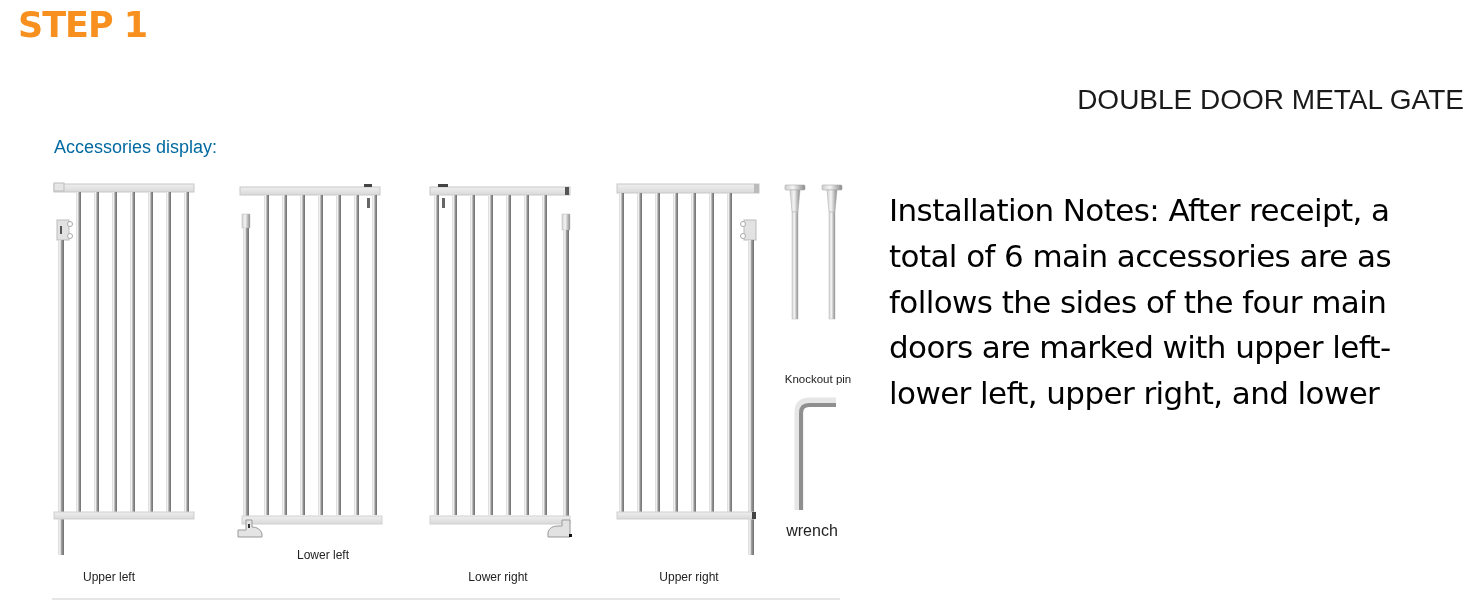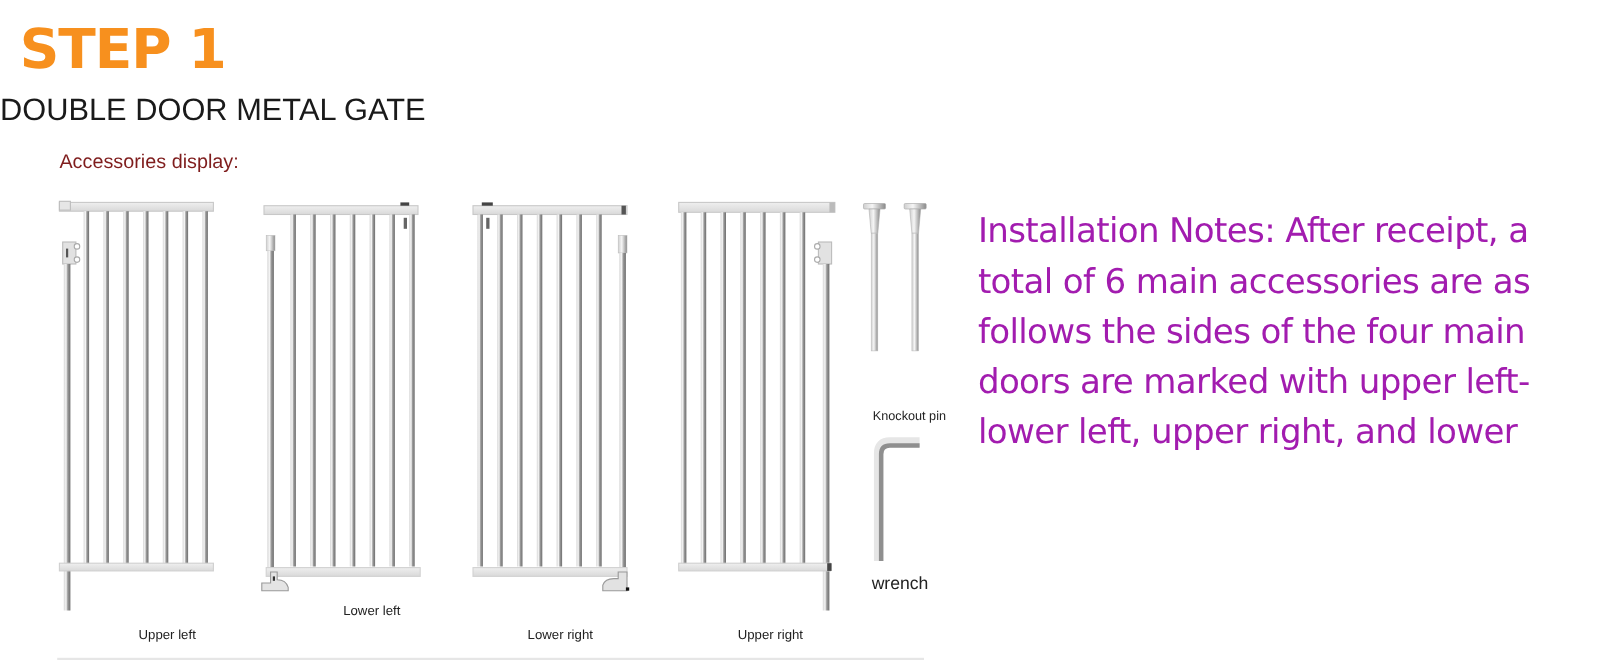--- a/index.html
+++ b/index.html
@@ -1,49 +1,49 @@
 <!DOCTYPE html>
 <html><head>
   <meta charset="utf-8">
   <style>
     * { margin: 0; padding: 0; box-sizing: border-box; }
     html, body { width: 1464px; height: 600px; background: #ffffff; overflow: hidden; }
     body { position: relative; font-family: "Liberation Sans", sans-serif; color: #222; }
 
     .step-title {
-      position: absolute; left: 18px; top: 20px;
+      position: absolute; left: 18px; top: 8px;
       font-family: "DejaVu Sans", sans-serif; font-weight: bold;
-      font-size: 50px; letter-spacing: -1px; color: #f7901e; line-height: 1;
+      font-size: 35px; letter-spacing: -1px; color: #f7901e; line-height: 1;
     }
     .product-title {
-      position: absolute; left: 0; width: 1464px; top: 84px; text-align: left;
+      position: absolute; left: 0; width: 1464px; top: 84px; text-align: right;
       font-family: "Liberation Sans", sans-serif; font-size: 28px; color: #1a1a1a;
       letter-spacing: 0px;
     }
     .section-label {
       position: absolute; left: 54px; top: 137px;
-      font-family: "Liberation Sans", sans-serif; font-size: 18px; color: #7f1d1d;
+      font-family: "Liberation Sans", sans-serif; font-size: 18px; color: #0369a1;
     }
 
     .panel { position: absolute; }
     .panel svg { display: block; }
 
     .part-label {
       position: absolute; font-family: "Liberation Sans", sans-serif;
-      font-size: 12px; color: #222; text-align: right; white-space: nowrap;
+      font-size: 12px; color: #222; text-align: center; white-space: nowrap;
     }
 
     .divider {
       position: absolute; left: 52px; top: 598px; width: 788px; height: 2px; background: #e6e6e6;
     }
 
     .notes {
       position: absolute; left: 889px; top: 188px; width: 560px;
       font-family: "DejaVu Sans", sans-serif; font-size: 31px; line-height: 45.8px;
-      color: #a21caf; letter-spacing: -0.6px;
+      color: #000000; letter-spacing: -0.6px;
     }
     .notes span { display: block; white-space: nowrap; }
   </style>
 </head>
 <body>
 
 <div class="step-title">STEP 1</div>
 <div class="product-title">DOUBLE DOOR METAL GATE</div>
 <div class="section-label">Accessories display:</div>
 
@@ -86,21 +86,21 @@
     <rect x="5" y="40" width="12" height="20" fill="#e2e2e2" stroke="#bbb"></rect>
     <circle cx="18" cy="44" r="2.5" fill="#fff" stroke="#aaa"></circle>
     <circle cx="18" cy="56" r="2.5" fill="#fff" stroke="#aaa"></circle>
     <rect x="8" y="46" width="2" height="8" fill="#555"></rect>
 
     <rect x="6" y="60" width="6" height="315" fill="url(#bar)"></rect>
 
     <rect x="2" y="332" width="140" height="7" fill="url(#rail)" stroke="#cfcfcf" stroke-width="1"></rect>
   </svg>
 </div>
-<div class="part-label" style="left:96px; top:570px; width:82px;">Upper left</div>
+<div class="part-label" style="left:68px; top:570px; width:82px;">Upper left</div>
 
 <div class="panel" style="left:234px; top:180px;">
   <svg width="150" height="380" viewBox="0 0 150 380">
     <rect x="6" y="7" width="140" height="8" fill="url(#rail)" stroke="#c8c8c8" stroke-width="1"></rect>
 
     <rect x="130" y="4" width="8" height="3" fill="#444"></rect>
     <rect x="133" y="18" width="3" height="10" fill="#666"></rect>
     <g fill="url(#bar)">
       <rect x="30" y="15" width="5" height="320"></rect>
       <rect x="48" y="15" width="5" height="320"></rect>

